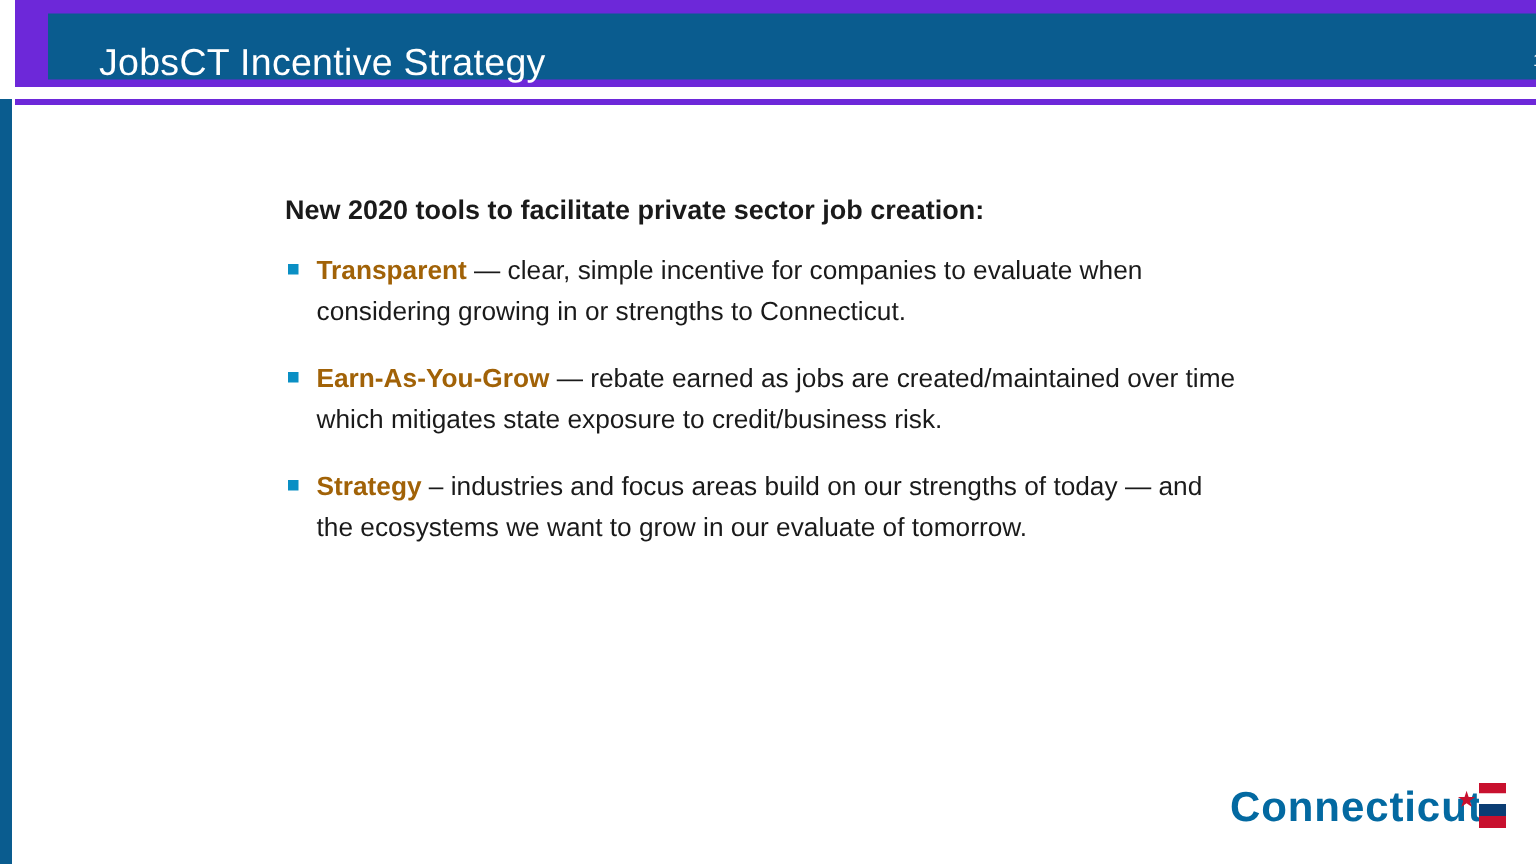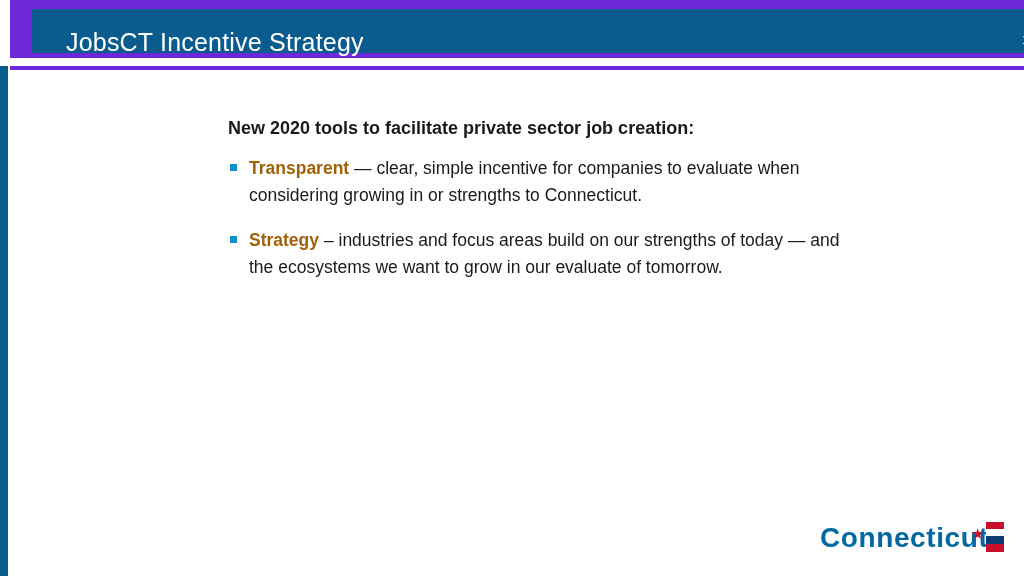--- a/index.html
+++ b/index.html
@@ -66,23 +66,22 @@
     top: 66px;
     width: 8px;
     height: 510px;
     background: #0a5c8f;
   }
 
   
   #content-block {
     position: absolute;
     left: 190px;
-    top: 116px;
+    top: 128px;
     width: 640px;
-    margin-left: 38px;
   }
   #lead-in {
     font-size: 18px;
     font-weight: bold;
     color: #1a1a1a;
     line-height: 24px;
     margin-bottom: 15px;
   }
   ul.bullet-list {
     list-style: none;
@@ -177,20 +176,24 @@
 
 <div id="left-accent-bar"></div>
 
 <div id="content-block">
   <div id="lead-in">New 2020 tools to facilitate private sector job creation:</div>
 
   <ul class="bullet-list">
     <li>
       <span class="sq"></span>
       <span class="term">Transparent</span><span class="rest"> — clear, simple incentive for companies to evaluate when considering growing in or strengths to Connecticut.</span>
+    </li>
+    <li>
+      <span class="sq"></span>
+      <span class="term">Earn-As-You-Grow</span><span class="rest"> — rebate earned as jobs are created/maintained over time which mitigates state exposure to credit/business risk.</span>
     </li>
     <li>
       <span class="sq"></span>
       <span class="term">Strategy</span><span class="rest"> – industries and focus areas build on our strengths of today — and the ecosystems we want to grow in our evaluate of tomorrow.</span>
     </li>
   </ul>
 </div>
 
 <div id="logo">
   <div id="logo-word">Connecticut</div>

